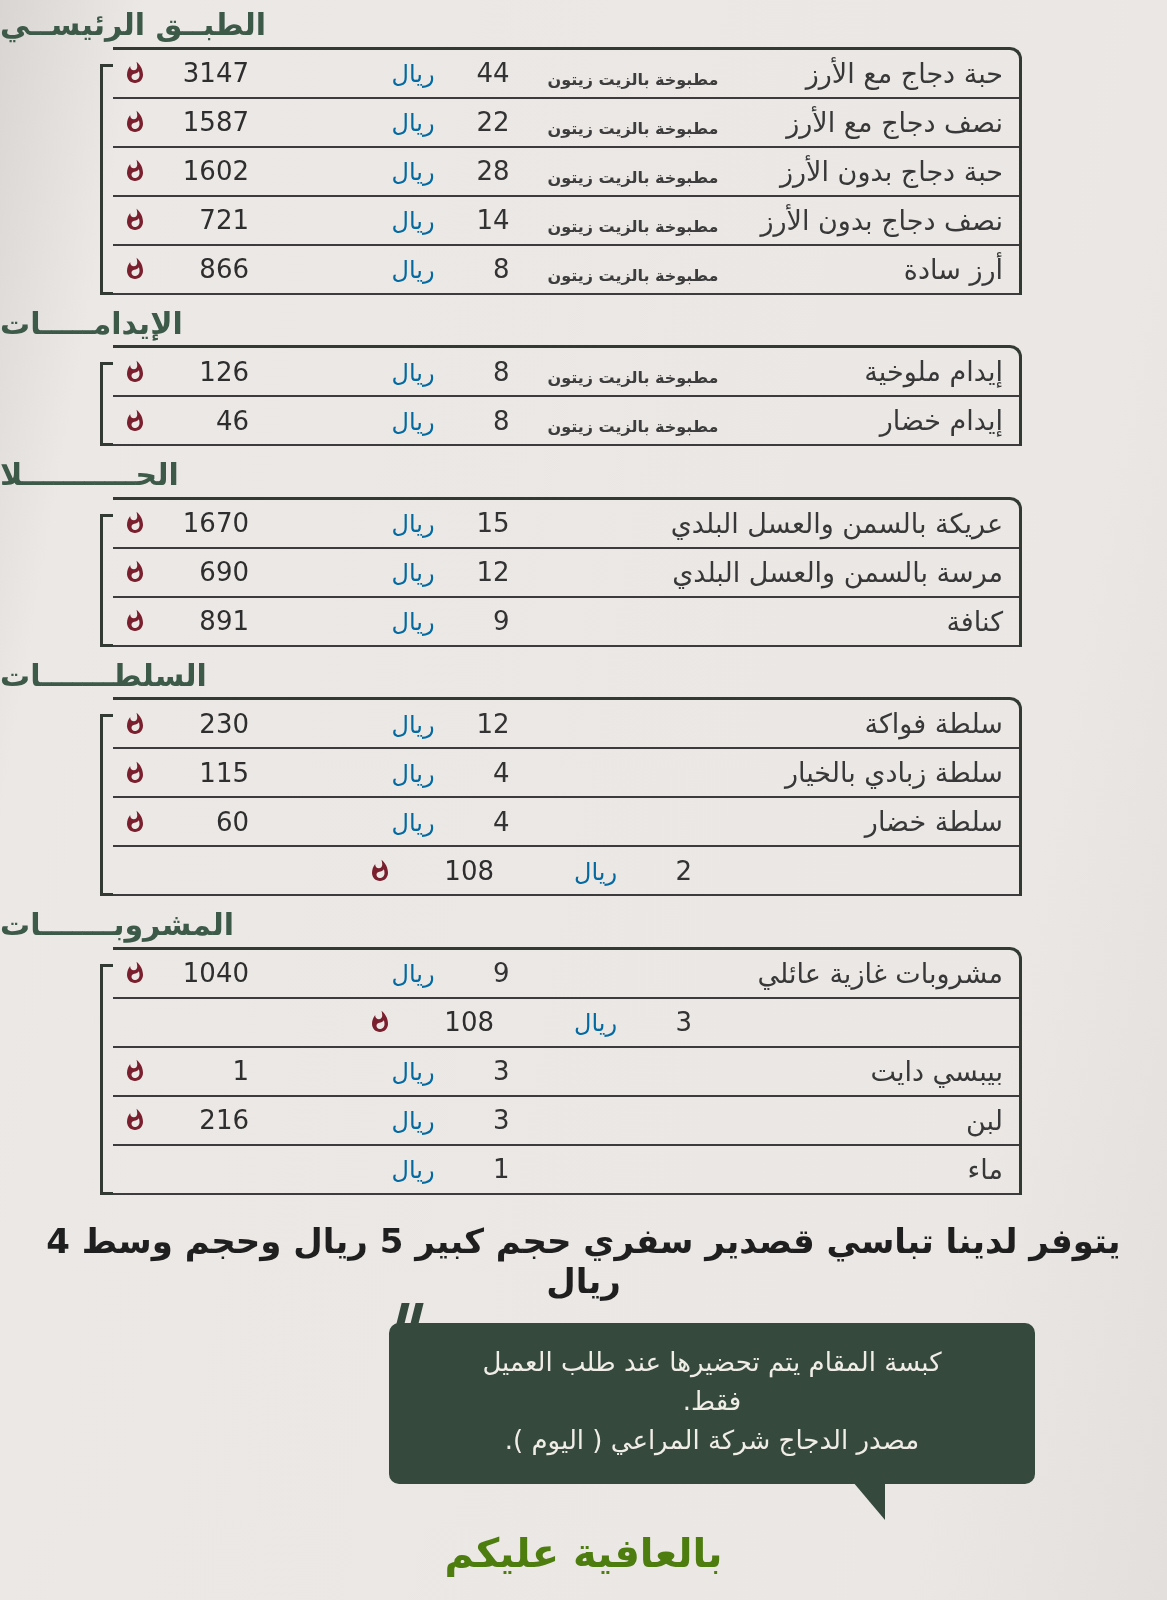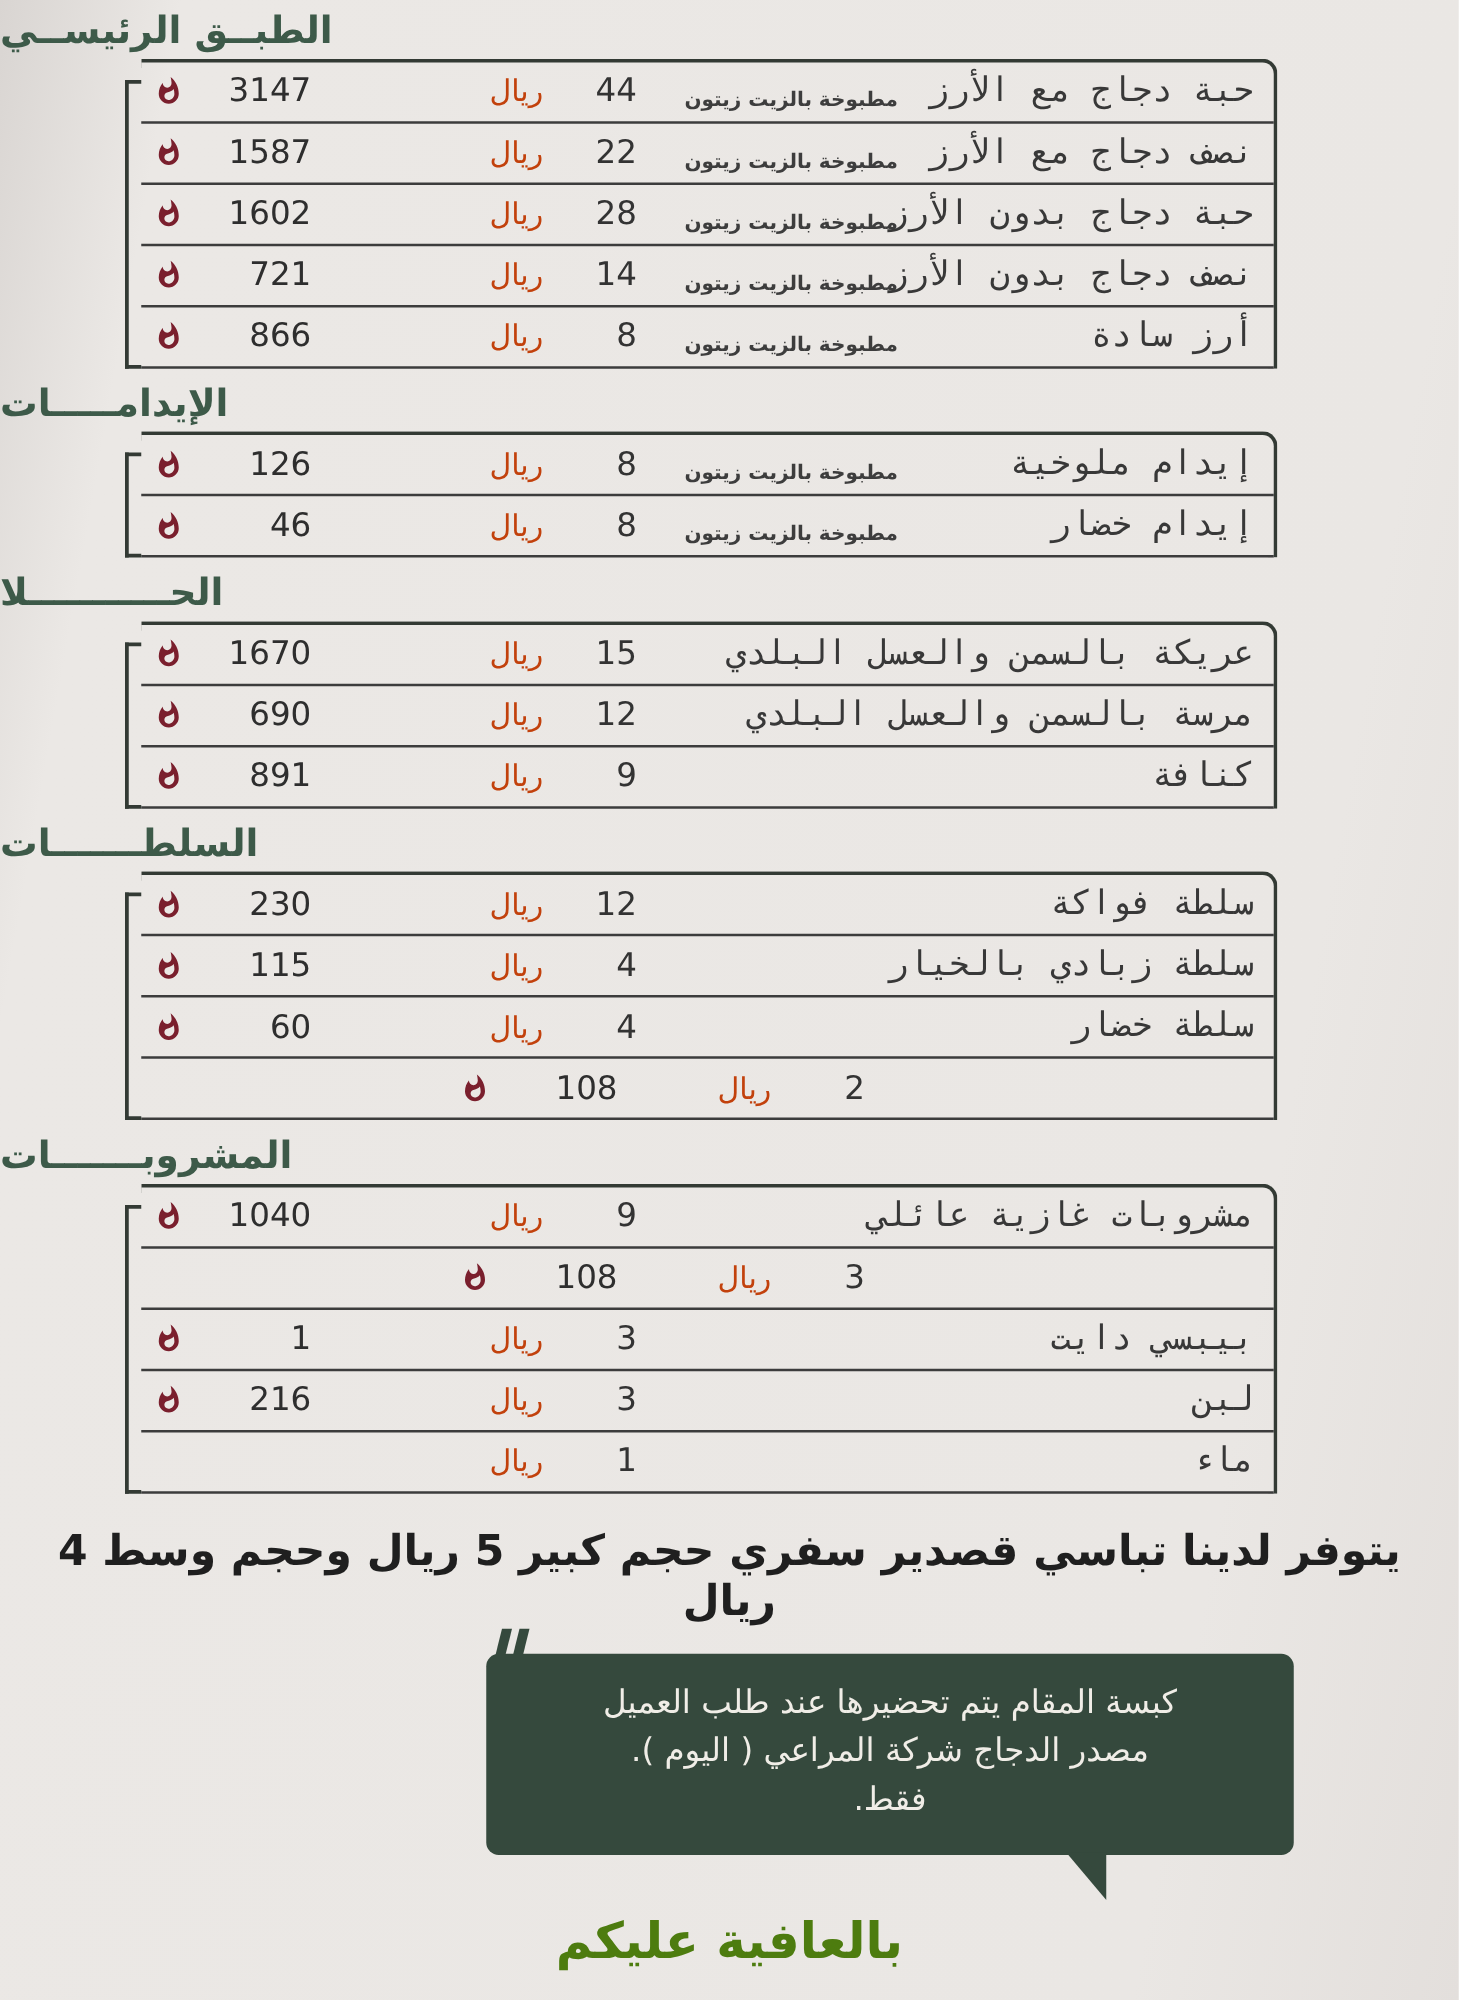--- a/index.html
+++ b/index.html
@@ -37,25 +37,25 @@
     border:3px solid var(--ink); border-right:none;
   }
   .row{
     display:grid;
     grid-template-columns:270px 200px 165px 1fr;
     align-items:center;
     min-height:49px;
     border-bottom:2px solid var(--line);
     padding:2px 16px 2px 10px;
   }
-  .name{ font-size:27px; color:#383838; white-space:nowrap;font-family:Liberation Mono, monospace; }
+  .name{ font-size:27px; color:#383838; white-space:nowrap; }
   .desc{ font-size:16px; font-weight:bold; color:#3d3d3d; text-align:center; white-space:nowrap; padding-top:12px; }
   .price{ justify-self:center; width:118px; display:flex; justify-content:space-between; align-items:baseline; }
   .p-num{ font-size:26px; color:#333; }
-  .p-cur{ font-size:24px; color:#c2410c; }
+  .p-cur{ font-size:24px; color:#0369a1; }
   .cal{ justify-self:end; width:126px; display:flex; justify-content:space-between; align-items:center; }
   .c-num{ font-size:26px; color:#2e2e2e; }
   .flame{ display:inline-flex; }
   .flame-svg{ width:24px; height:24px; fill:var(--maroon); }
 
   .note{
     margin:26px 24px 0;
     text-align:center;
     font-size:34px; font-weight:bold; color:#1f1f1f;
   }
@@ -457,20 +457,20 @@
       </div>
 
     </div>
   </section>
 
   <p class="note">يتوفر لدينا تباسي قصدير سفري حجم كبير 5 ريال وحجم وسط 4 ريال</p>
 
   <div class="bubble">
     <div class="quotes"></div>
     <p class="b-line">كبسة المقام يتم تحضيرها عند طلب العميل</p>
+    <p class="b-line">فقط.</p>
     <p class="b-line">مصدر الدجاج شركة المراعي ( اليوم ).</p>
-    <p class="b-line">فقط.</p>
     <div class="tail"></div>
   </div>
 
   <div class="footer">بالعافية عليكم</div>
 
 </div>
 
 </body></html>

